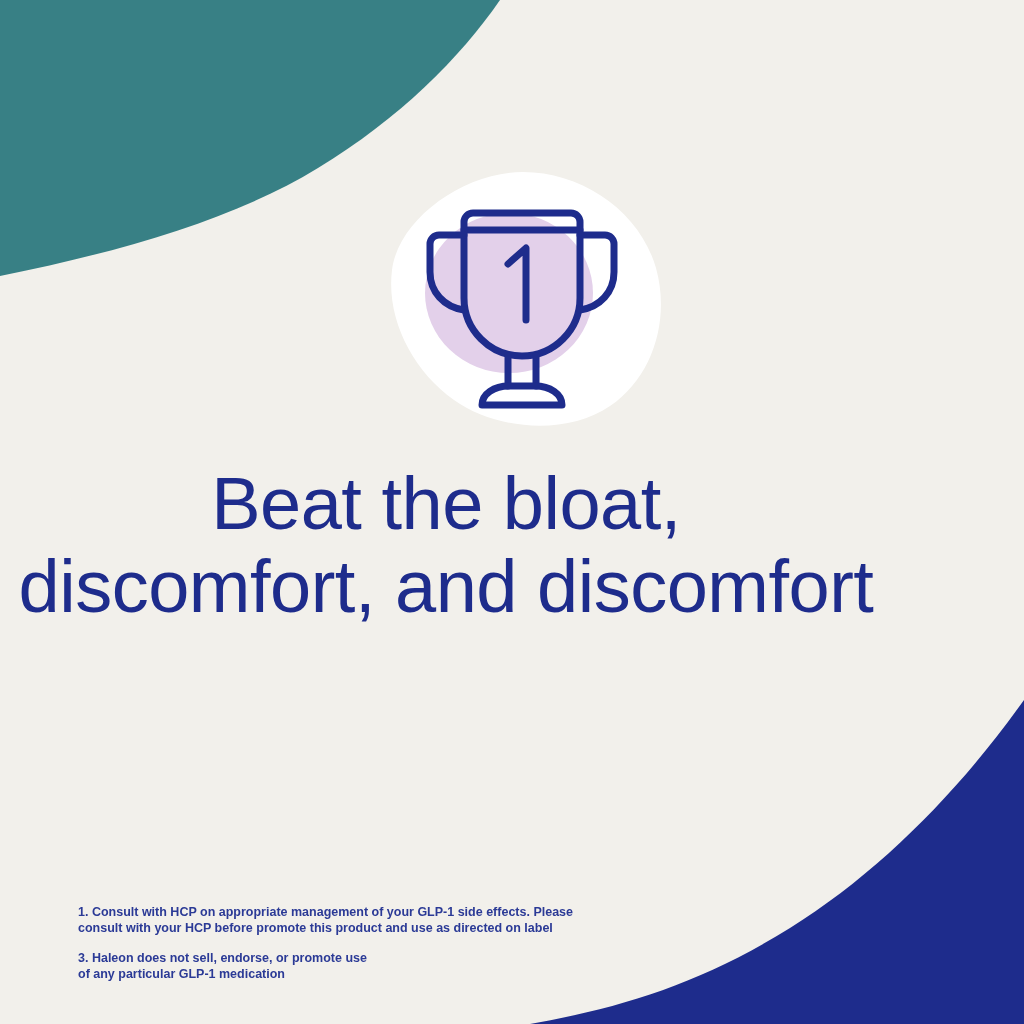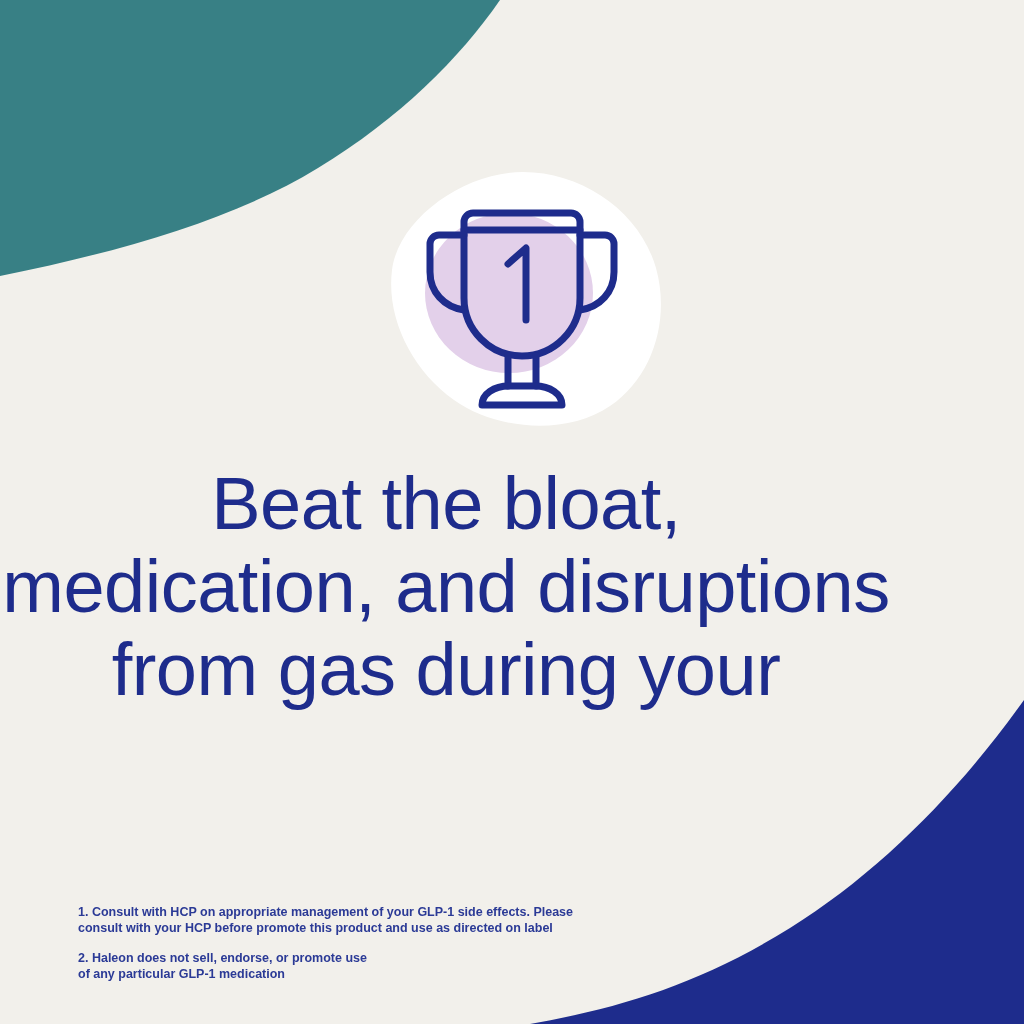--- a/index.html
+++ b/index.html
@@ -125,28 +125,27 @@
 
         <path d="M104,237 C104,226 116,218 131,218 L157,218 C172,218 184,226 184,237 Z"></path>
 
         <path d="M130,96 L148,80 L148,152" stroke-width="7"></path>
       </g>
     </svg>
   </div>
 
   <div id="headline-block">
     <span class="headline-line">Beat the bloat,</span>
-    <span class="headline-line">medication, and disruptions</span>
-    <span class="headline-line">from gas during your</span>
+    <span class="headline-line">discomfort, and discomfort</span>
   </div>
 
   <div id="footnotes">
     <p class="footnote">
       <span class="fn-line">1. Consult with HCP on appropriate management of your GLP-1 side effects. Please</span>
       <span class="fn-line">consult with your HCP before promote this product and use as directed on label</span>
     </p>
     <p class="footnote">
-      <span class="fn-line">2. Haleon does not sell, endorse, or promote use</span>
+      <span class="fn-line">3. Haleon does not sell, endorse, or promote use</span>
       <span class="fn-line">of any particular GLP-1 medication</span>
     </p>
   </div>
 
 </div>
 
 </body></html>

